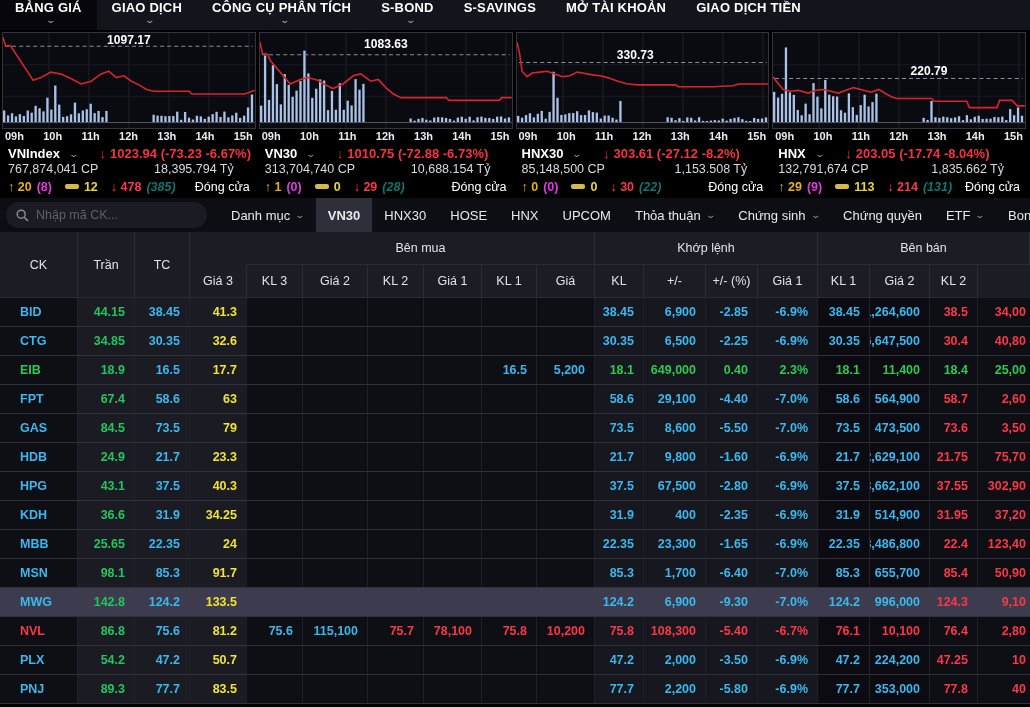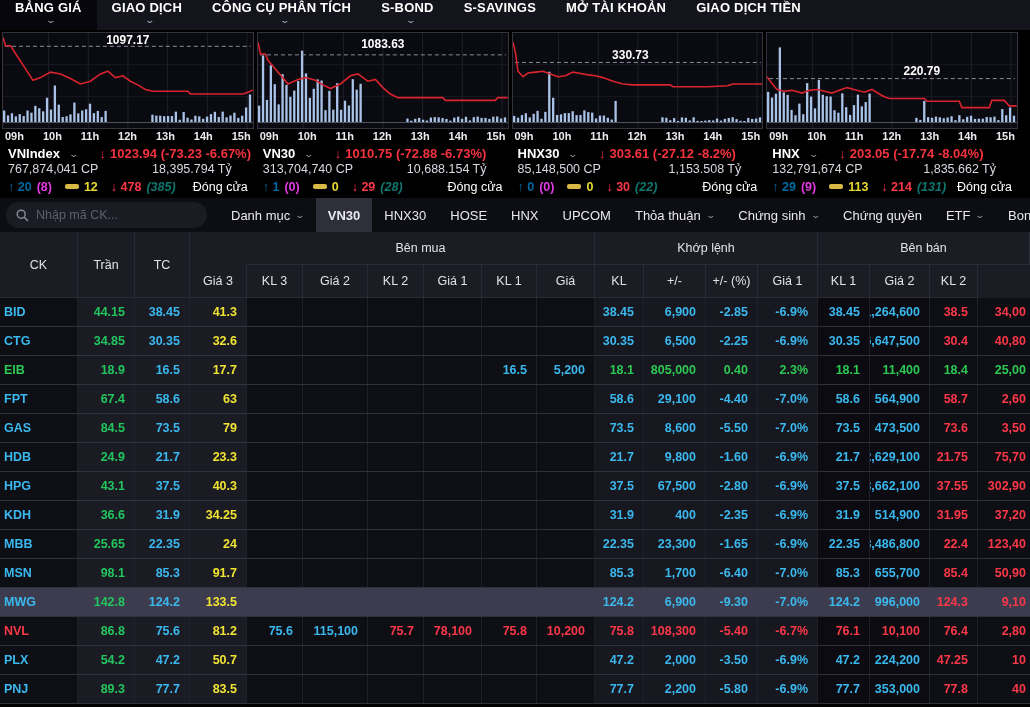--- a/index.html
+++ b/index.html
@@ -7,36 +7,36 @@
   body { font-family:"Liberation Sans","DejaVu Sans",sans-serif; color:#e8e8ee; }
 
   
   .nav { height:30px; background:#14141d; display:flex; align-items:stretch; }
   .nav-item { display:flex; align-items:center; padding:0 15px; font-size:13px; font-weight:bold;
               color:#fff; letter-spacing:.2px; cursor:pointer; white-space:nowrap;flex-direction:column; }
   .nav-item.active { background:#06060c; }
   .caret { font-size:9px; color:#9a9aa6; margin-left:6px; transform:scaleX(1.4); }
 
   
-  .charts { height:168px; display:grid; grid-template-columns:repeat(4,1fr); gap:3px; padding:2px 12px 0 2px; background:#000; }
+  .charts { height:168px; display:grid; grid-template-columns:repeat(4,1fr); gap:3px; padding:2px 4px 0 2px; background:#000; }
   .panel { display:flex; flex-direction:column; min-width:0; }
   .plot { height:97px; border:1px solid #34343f; background:#0a0a11; position:relative; }
   .plot svg { position:absolute; left:0; top:0; width:100%; height:100%; }
   .ticks { height:15px; display:flex; justify-content:space-between; padding:1px 3px 0 3px;
            font-size:11px; font-weight:bold; color:#eceaf0; }
   .info { padding:1px 6px 0 6px; }
   .l1 { height:17px; display:flex; align-items:center; }
   .iname { font-size:13px; font-weight:bold; color:#fff; }
   .l1 .caret { margin:0 8px 0 10px; }
   .ival { margin-left:14px; color:#f5333f; font-weight:bold; font-size:13px; white-space:nowrap; }
   .arrow-down { margin-right:4px; }
   .l2 { height:16px; display:flex; justify-content:space-between; padding-right:16px;
         font-size:12.5px; color:#d8d8e2; }
   .l3 { height:17px; display:flex; align-items:center; gap:5px; font-size:12.5px; font-weight:bold; }
-  .cnt-up { color:#0369a1; }
+  .cnt-up { color:#eab308; }
   .cnt-ceil { color:#e23ae2; margin-right:8px; }
   .cnt-ref { color:#e8d92e; display:flex; align-items:center; gap:5px; margin-right:8px; }
   .dashbox { width:14px; height:5px; border-radius:2px; background:#d9b945; display:inline-block; }
   .cnt-down { color:#fb3848; }
   .cnt-floor { color:#0f766e;font-style:italic; }
   .session { margin-left:auto; color:#fff; font-weight:normal; font-size:12.5px; }
 
   
   .tabbar { height:34px; background:#0d0d14; display:flex; align-items:stretch; }
   .search { align-self:center; width:258px; height:26px; margin-left:6px; background:#1b1b24;
@@ -51,21 +51,21 @@
 
   
   .grid-cols { display:grid; grid-template-columns:78px 57px 55px 57px 56px 65px 56px 58px 55px 58px 49px 62px 52px 60px 52px 60px 48px 52px; }
   .thead { background:#1c1c25; grid-auto-rows:33px; color:#e2e2ea; font-size:12.5px; }
   .th { display:flex; align-items:center; justify-content:center;
         border-right:1px solid #2b2b36; border-bottom:1px solid #2b2b36; }
   .th.span2 { grid-row:1 / 3; }
   .trow { grid-auto-rows:28px; height:29px; border-bottom:1px solid #31313c; cursor:pointer; }
   .td { display:flex; align-items:center; justify-content:flex-end; padding-right:9px;
         font-size:12.5px; font-weight:bold; border-right:1px solid #20202a; overflow:hidden; white-space:nowrap; }
-  .td.ck { justify-content:flex-start; padding-left:4px; padding-right:0; }
+  .td.ck { justify-content:flex-start; padding-left:20px; padding-right:0; }
   .td.last { padding-right:4px; border-right:none; }
   .bgA { background:#0e0e15; } 
   .bgB { background:#1b1b24; } 
   .bgC { background:#17171f; } 
   .bgD { background:#0b0b11; } 
   .trow.hl .td { background:#3c3c4e; border-right-color:#3c3c4e; }
   .c-ceil { color:#22c55e; } .c-floor { color:#3bb8ee; } .c-ref { color:#f1e333; }
   .c-up { color:#2dc952; } .c-down { color:#fb3848; }
 </style>
 </head>
@@ -656,21 +656,21 @@
       <div class="td bgB c-ceil">18.9</div>
       <div class="td bgB c-floor">16.5</div>
       <div class="td bgB c-ref">17.7</div>
       <div class="td bgA "></div>
       <div class="td bgA "></div>
       <div class="td bgA "></div>
       <div class="td bgA "></div>
       <div class="td bgA c-floor">16.5</div>
       <div class="td bgA c-floor">5,200</div>
       <div class="td bgC c-up">18.1</div>
-      <div class="td bgC c-up">805,000</div>
+      <div class="td bgC c-up">649,000</div>
       <div class="td bgC c-up">0.40</div>
       <div class="td bgC c-up">2.3%</div>
       <div class="td bgD c-up">18.1</div>
       <div class="td bgD c-up">11,400</div>
       <div class="td bgA c-up">18.4</div>
       <div class="td bgA c-up last">25,00</div>
     </div>
     <div class="trow grid-cols">
       <div class="td bgA ck c-floor">FPT</div>
       <div class="td bgB c-ceil">67.4</div>

